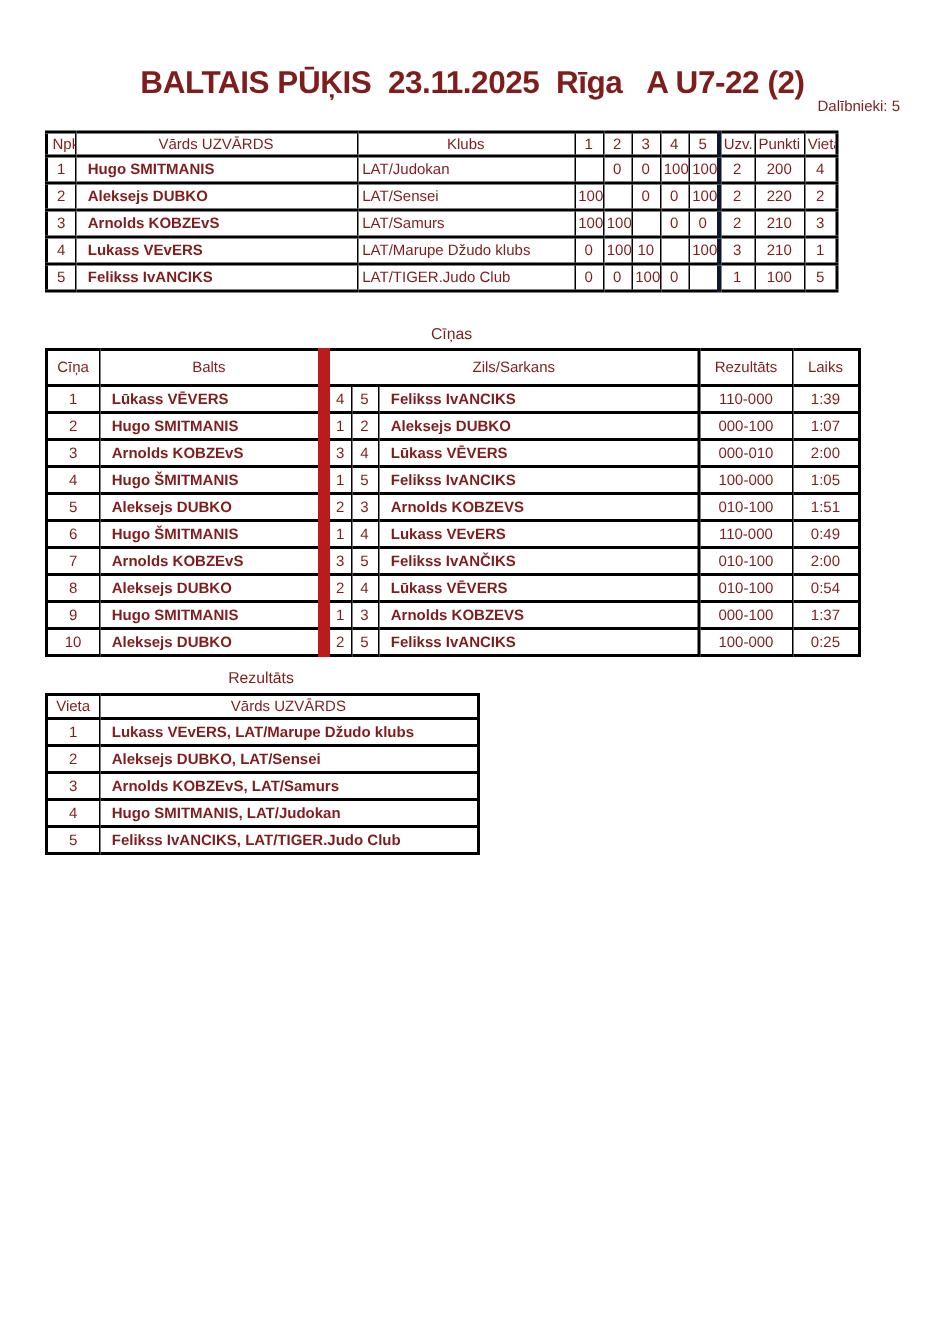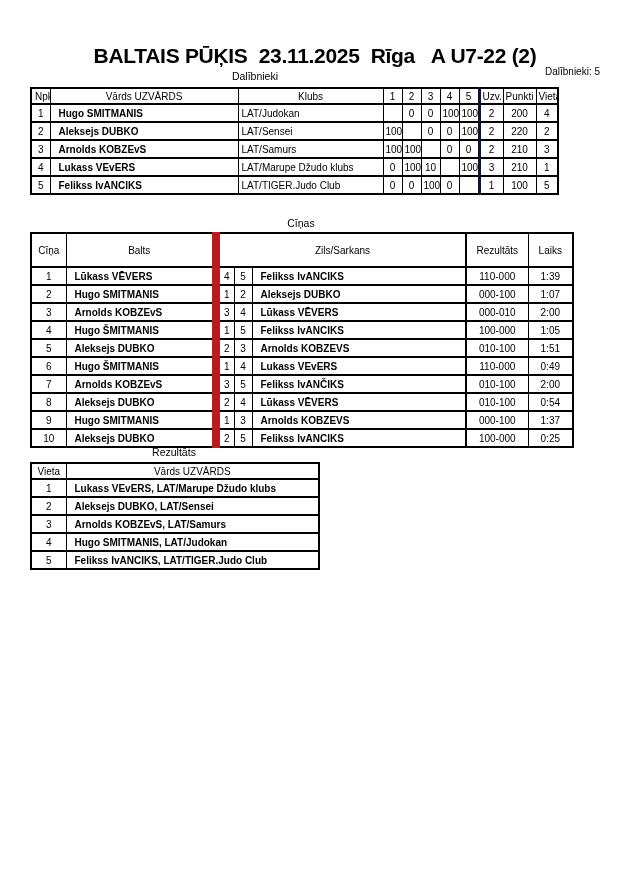--- a/index.html
+++ b/index.html
@@ -3,21 +3,21 @@
 <meta charset="utf-8">
 <style>
   * { margin: 0; padding: 0; box-sizing: border-box; }
   html, body { background: #ffffff; }
   .page {
     position: relative;
     width: 630px;
     height: 891px;
     background: #ffffff;
     font-family: "Liberation Sans", sans-serif;
-    color: #000000;
+    color: #7f1d1d;
     margin: 0 auto;
     overflow: hidden;
   }
   .title {
     position: absolute;
     top: 44px;
     left: 0;
     width: 630px;
     text-align: center;
     font-size: 21px;
@@ -62,37 +62,36 @@
     vertical-align: middle;
   }
   .grid .left { text-align: left; padding-left: 8px; font-weight: bold; }
   .grid .hleft { text-align: left; padding-left: 3px; }
 
   .t1 { top: 87px;  left: 30px; width: 527px; }
   .t1 th { height: 16px; }
   .t1 .c-wins { border-left: 3px solid #0f172a; }
 
   .t2 { top: 232px; left: 30px; width: 542px; }
-  .t2 th { height: 34px; }
+  .t2 th { height: 24px; }
   .t2 .c-wnr    { border-left: 8px solid #b91c1c; }
   .t2 .c-result { border-left: 2px solid #000; }
 
   .t3 { top: 462px; left: 30px; width: 288px; }
   .t3 th { height: 16px; }
 </style>
 </head>
 <body>
 
 <div class="page">
 
   <div class="title">BALTAIS PŪĶIS  23.11.2025  Rīga   A U7-22 (2)</div>
 
   <div class="count-label">Dalībnieki: 5</div>
 
-  <div class="section-label lbl-participants">Dalībnieki</div>
 
   <table class="grid t1">
     <colgroup>
       <col style="width:19px">
         <col style="width:188px">
         <col style="width:145px">
       <col style="width:19px">
         <col style="width:19px">
         <col style="width:19px">
         <col style="width:19px">

